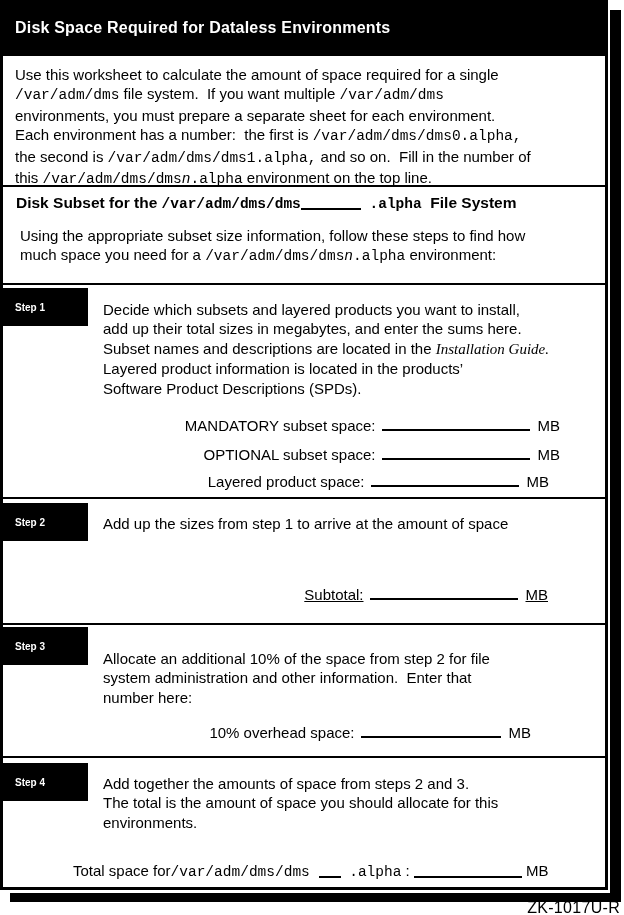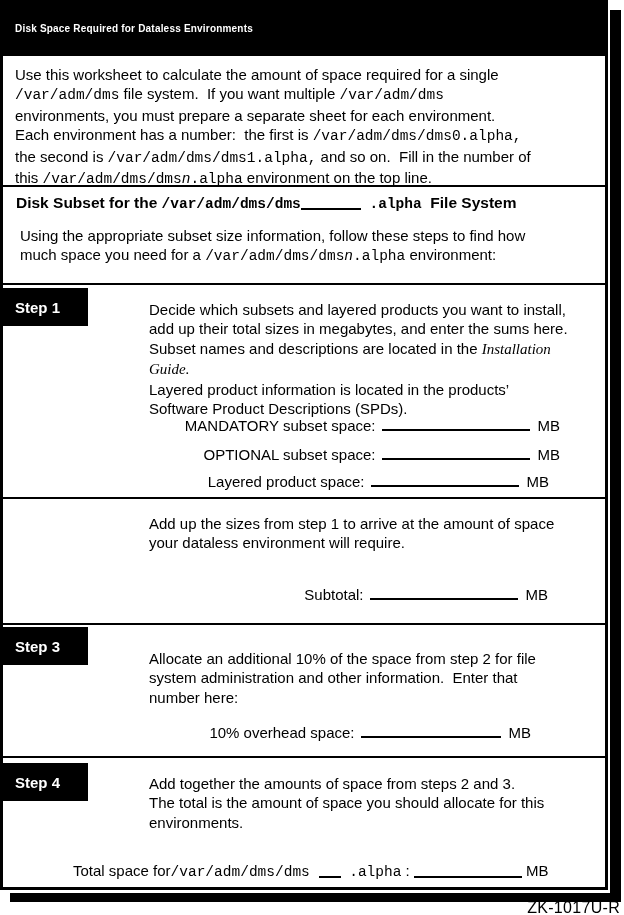--- a/index.html
+++ b/index.html
@@ -16,21 +16,21 @@
     background-size:2px 2px; }
   .shadow-right  { left:610px; top:10px;  width:11px;  height:892px; }
   .shadow-bottom { left:10px;  top:893px; width:611px; height:9px; }
 
   .form-box { position:absolute; left:0; top:0; width:608px; height:890px;
               border:3px solid var(--ink); box-sizing:border-box; background:var(--paper); }
 
   .titlebar { position:absolute; left:-3px; top:-3px; width:608px; height:56px;
               background:var(--ink); color:var(--paper);
               display:flex; align-items:center; padding-left:15px; box-sizing:border-box; }
-  .titlebar .title { font-size:10px; font-weight:bold; letter-spacing:0.2px; }
+  .titlebar .title { font-size:16px; font-weight:bold; letter-spacing:0.2px; }
 
   .rich { white-space:pre-wrap; font-size:15px; line-height:19.4px; }
   .seg-mono { font-family:"Liberation Mono", monospace; font-size:14.5px; }
   .seg-mono-it { font-family:"Liberation Mono", monospace; font-size:14.5px; font-style:italic; }
   .seg-mono-bold { font-family:"Liberation Mono", monospace; font-size:14.5px; font-weight:bold; }
   .seg-it { font-family:"Liberation Serif", serif; font-style:italic; }
   .seg-bold { font-weight:bold; }
 
   .blank { display:inline-block; height:11px; border-bottom:2px solid var(--ink);
            vertical-align:-2px; width:140px; }
@@ -38,33 +38,33 @@
   .intro { position:absolute; left:12px; top:62px; right:10px; }
 
   .divider { position:absolute; left:0; right:0; height:2px; background:var(--ink); }
   .d1 { top:182px; } .d2 { top:280px; } .d3 { top:494px; } .d4 { top:620px; } .d5 { top:753px; }
 
   .heading { position:absolute; left:13px; top:190px; font-weight:bold; font-size:15.5px; }
   .heading .blank { border-bottom-width:2px; }
   .note { position:absolute; left:17px; top:223px; right:10px; }
 
   .step-label { position:absolute; left:-3px; width:88px; height:38px; background:var(--ink);
-                color:var(--paper); font-size:15px; font-weight:bold;
+                color:var(--paper); font-size:10px; font-weight:bold;
                 display:flex; align-items:center; padding-left:15px; box-sizing:border-box; }
   .sl1 { top:285px; } .sl2 { top:500px; } .sl3 { top:624px; } .sl4 { top:760px; }
 
-  .step-body { position:absolute; left:100px; right:14px;margin-left:46px; }
+  .step-body { position:absolute; left:100px; right:14px; }
   .sb1 { top:297px; } .sb2 { top:511px; } .sb3 { top:646px; } .sb4 { top:771px; }
 
   .field-row { position:absolute; display:flex; align-items:baseline; font-size:15px; }
   .field-row .flabel { white-space:pre; }
   .field-row .fblank { margin-left:6px; width:148px; }
   .field-row .funit { margin-left:8px; }
   .fr1a { top:414px; right:45px; } .fr1b { top:443px; right:45px; } .fr1c { top:470px; right:56px; }
-  .fr2  { top:583px; right:57px; }
+  .fr2  { top:583px; right:57px;text-decoration:underline; }
   .fr3  { top:721px; right:74px; .fblank{width:140px;} }
   .fr3 .fblank { width:140px; }
 
   .total-row { position:absolute; left:70px; top:858px; }
 
   .figure-caption { position:absolute; right:4px; top:899px; font-size:16px;
                     letter-spacing:0.3px; }
 </style>
 </head>
 <body>
@@ -102,21 +102,22 @@
       <span class="funit">MB</span>
     </div>
     <div class="field-row fr1c">
       <span class="flabel">Layered product space:</span>
       <span class="blank fblank"></span>
       <span class="funit">MB</span>
     </div>
 
     <div class="divider d3"></div>
 
-    <div class="step-body sb2 rich"><span>Add up the sizes from step 1 to arrive at the amount of space</span><br><span>your dataless environment will require.</span></div>
+    <div class="step-label sl2">Step 2</div>
+    <div class="step-body sb2 rich"><span>Add up the sizes from step 1 to arrive at the amount of space</span><br></div>
     <div class="field-row fr2">
       <span class="flabel">Subtotal:</span>
       <span class="blank fblank"></span>
       <span class="funit">MB</span>
     </div>
 
     <div class="divider d4"></div>
 
     <div class="step-label sl3">Step 3</div>
     <div class="step-body sb3 rich"><span>Allocate an additional 10% of the space from step 2 for file</span><br><span>system administration and other information.  Enter that</span><br><span>number here:</span></div>

